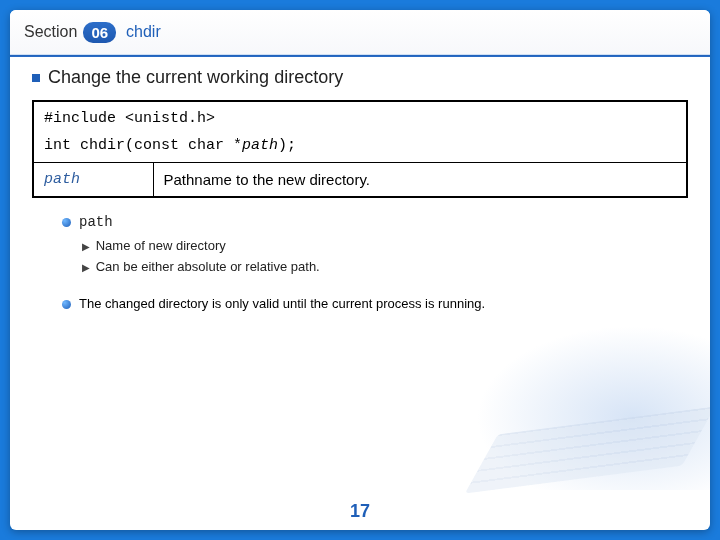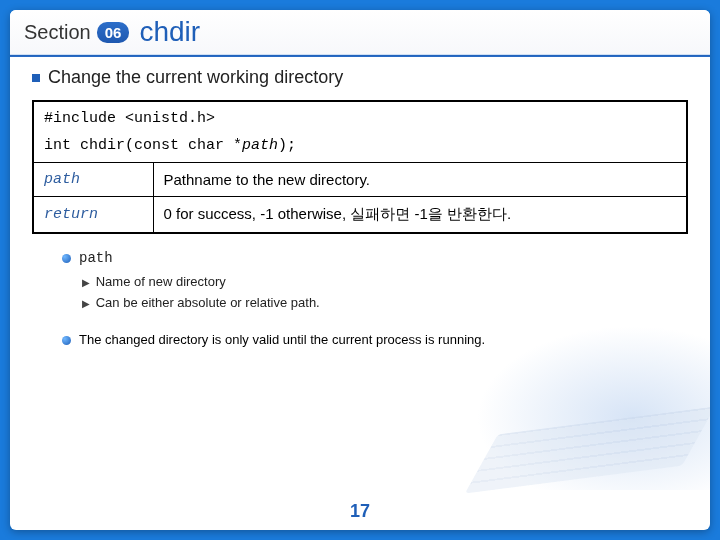--- a/index.html
+++ b/index.html
@@ -24,36 +24,36 @@
   }
   .header {
     display: flex;
     align-items: center;
     height: 44px;
     padding: 0 14px;
     background: linear-gradient(#fff, #f7f8fb);
     position: relative;
   }
   .section-label {
-    font-size: 20px;
+    font-size: 16px;
     color: #333;
     margin-right: 6px;
   }
   .section-num {
     display: inline-block;
     background: linear-gradient(#2c6ec9, #1e58b0);
     color: #fff;
     font-size: 15px;
     font-weight: bold;
     padding: 2px 8px;
     border-radius: 10px;
     margin-right: 10px;
   }
   .section-title {
-    font-size: 28px;
+    font-size: 16px;
     color: #1f5fb8;
     font-weight: normal;
   }
   .brand {
     position: absolute;
     right: 14px;
     top: 10px;
     font-size: 15px;
     font-weight: bold;
     color: #fff;
@@ -193,24 +193,20 @@
           <div style="height:10px"></div>
           <div>
             <span>int chdir(const char *</span><span class="ital">path</span><span>);</span>
           </div>
         </td>
       </tr>
       <tr>
         <td class="param-name">path</td>
         <td>Pathname to the new directory.</td>
       </tr>
-      <tr>
-        <td class="param-name">return</td>
-        <td>0 for success, -1 otherwise, 실패하면 -1을 반환한다.</td>
-      </tr>
     </tbody>
       </table>
 
     <div class="bullet-block">
       <div class="dot-line">
         <span class="dot-bullet"></span><span>path</span>
       </div>
       <div class="tri-line">
         <span class="tri-bullet">▶</span><span>Name of new directory</span>
       </div>

